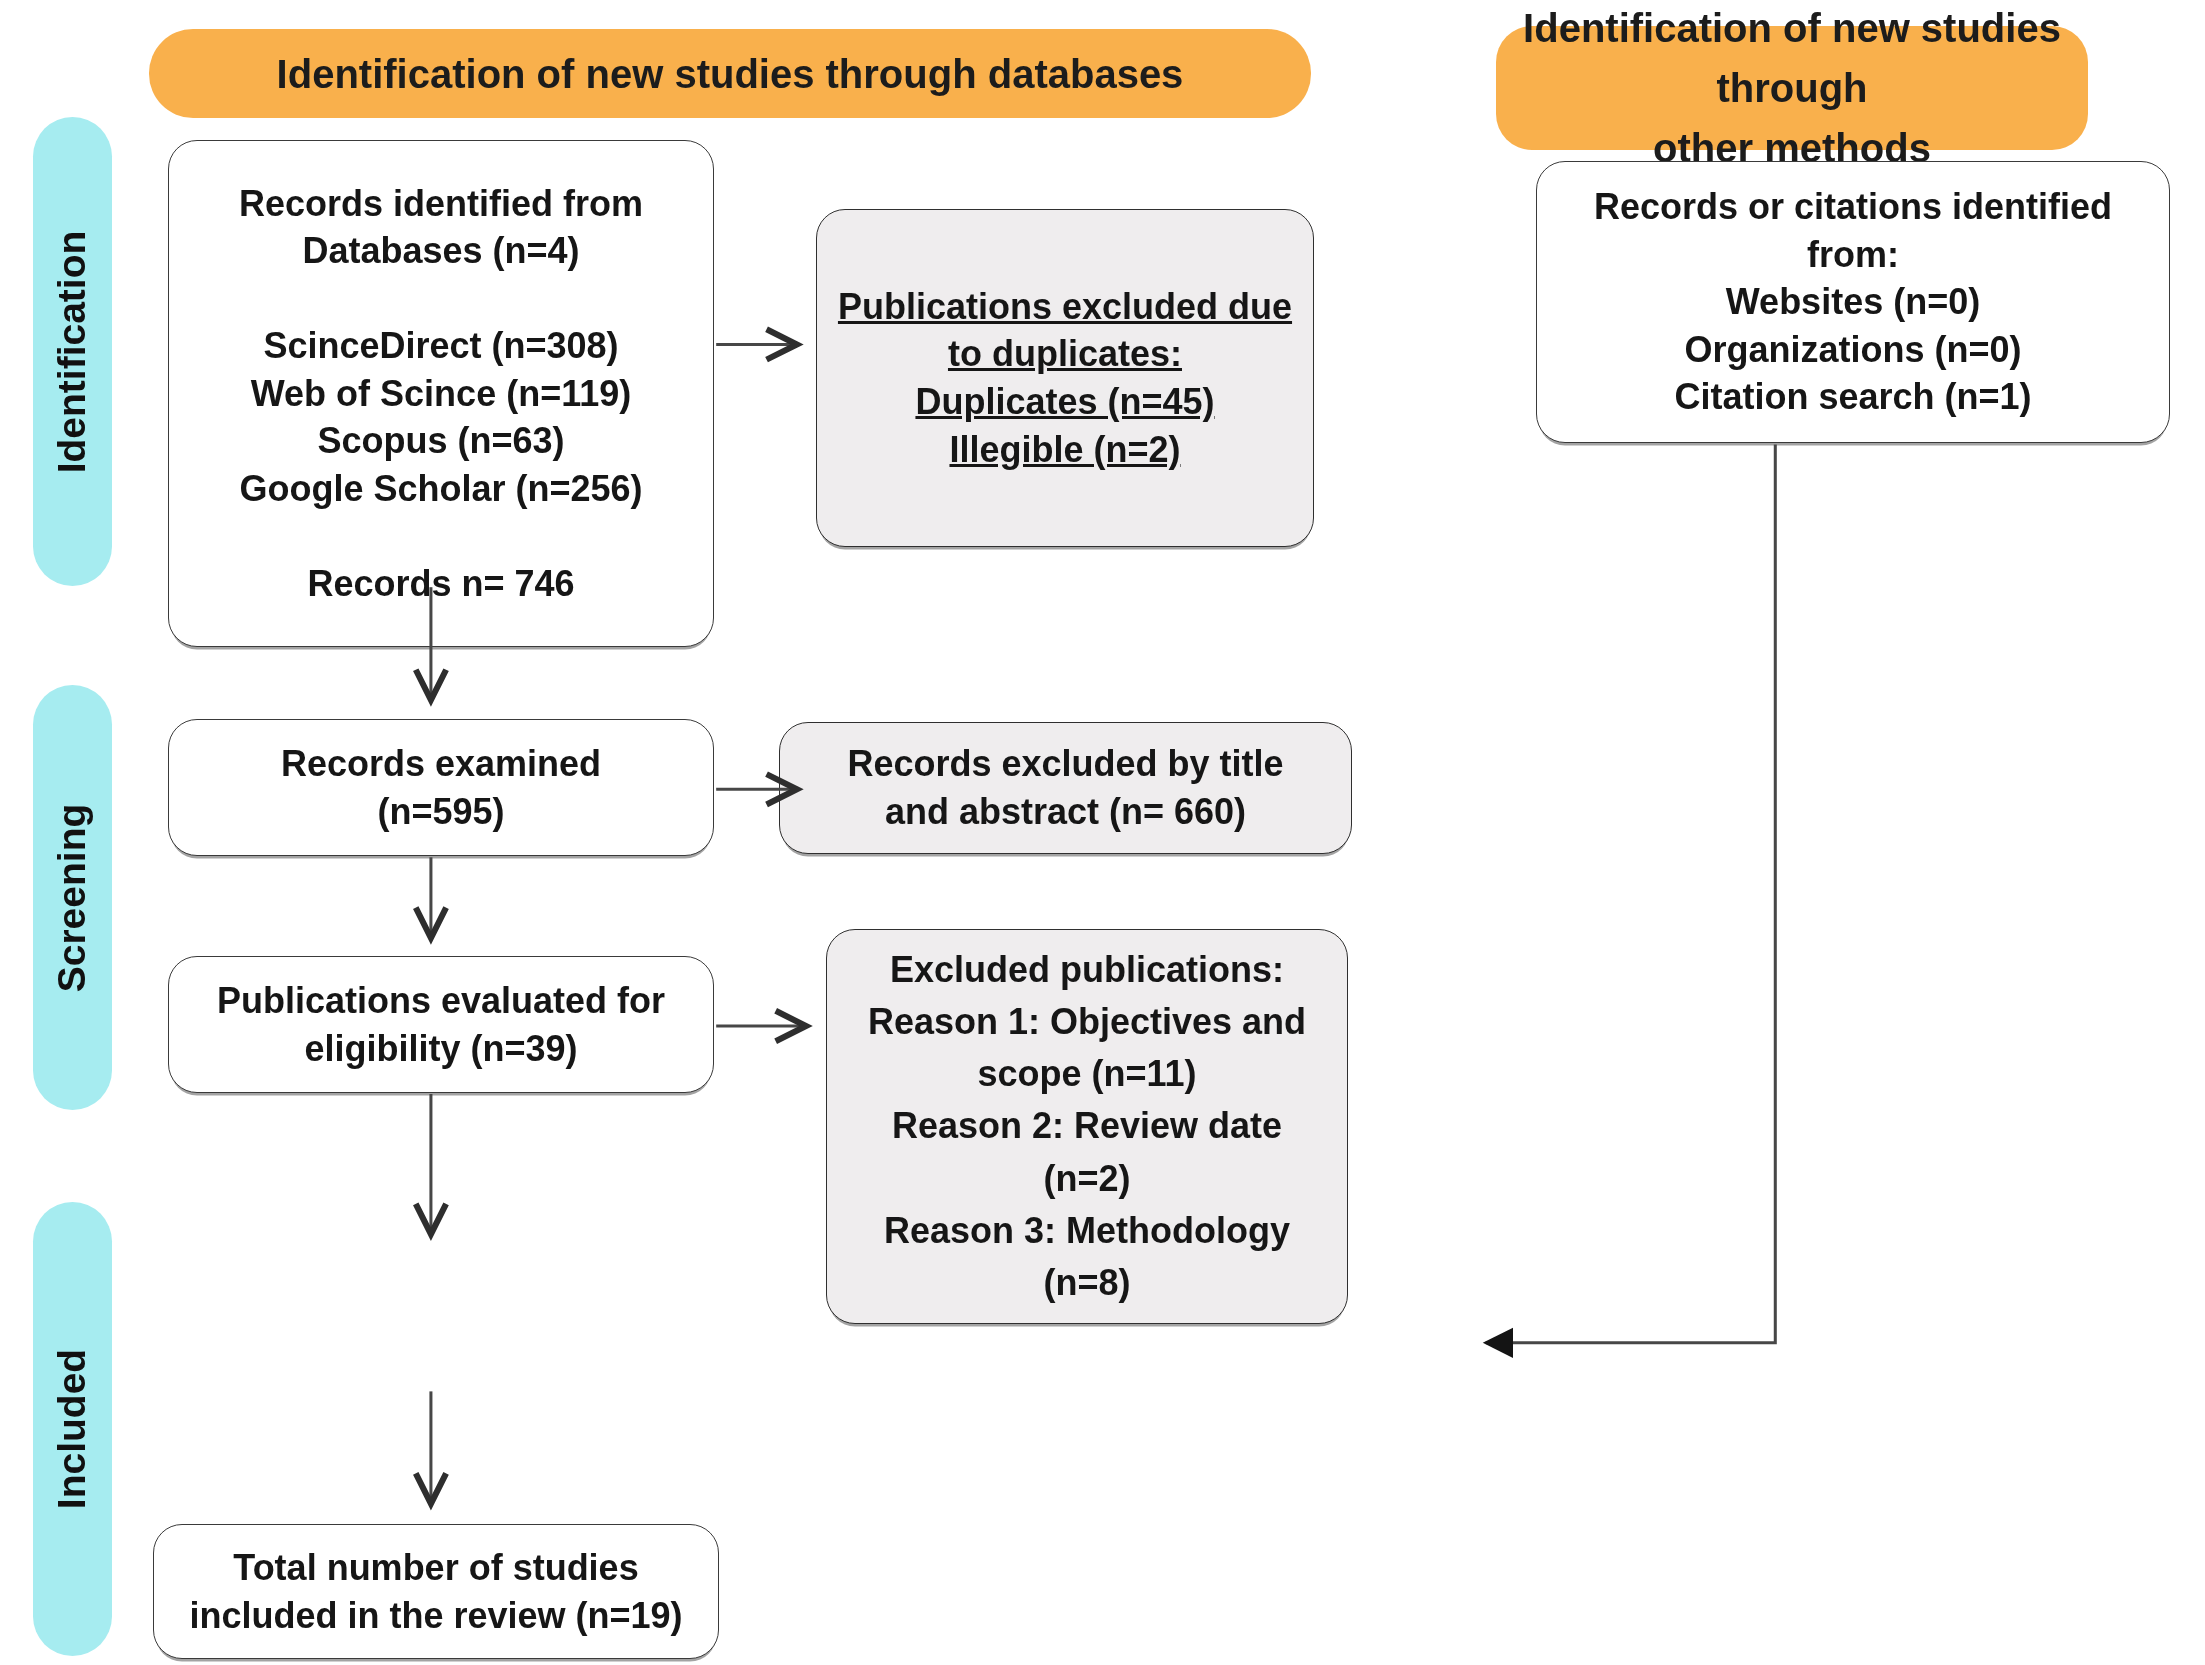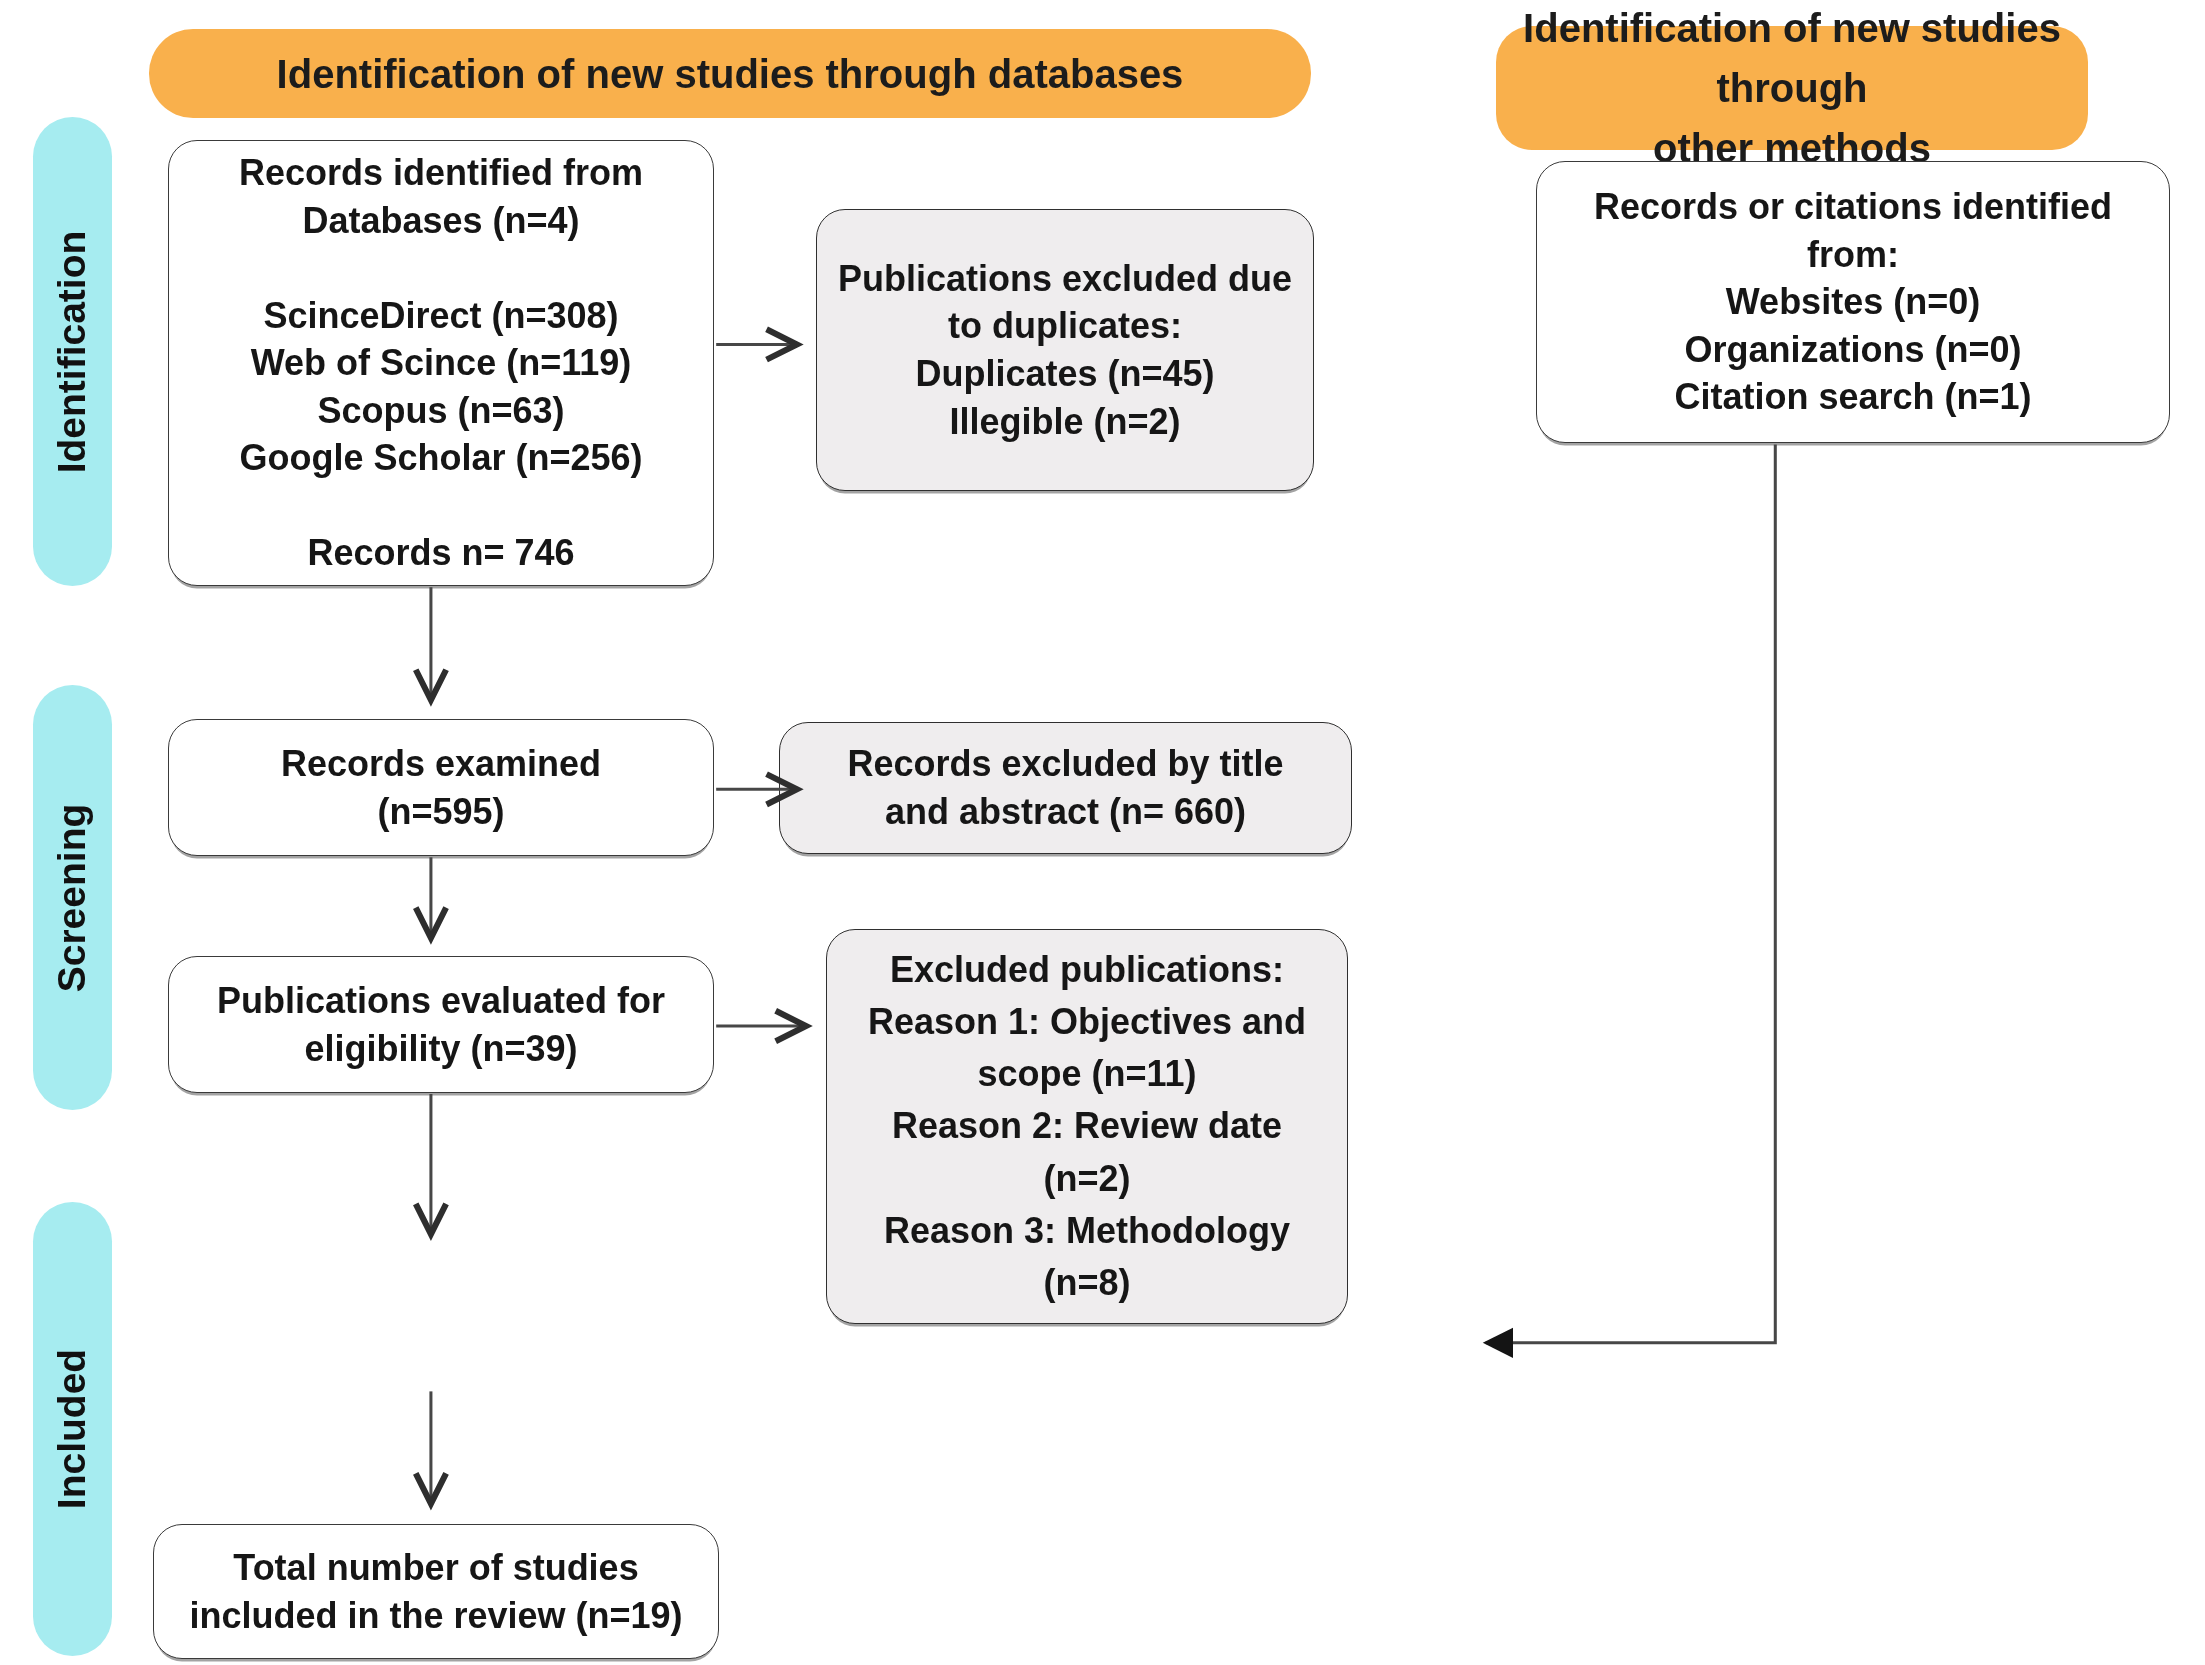--- a/index.html
+++ b/index.html
@@ -67,22 +67,22 @@
     color: #161616;
     line-height: 1.32;
     white-space: pre-line;
     box-shadow: 0 4.9px 0 -2.4px #a3a3a3;
     padding: 6px 12px;
   }
   .fbox.gray {
     background: #EFEDEE;
     border-color: #2f2f2f;
   }
-  .box-records-identified   { left: 168px;  top: 140px;  width: 546px;  height: 446px; }
-  .box-duplicates           { left: 816px; top: 209px;  width: 498px;  height: 282px; }
+  .box-records-identified   { left: 168px;  top: 140px;  width: 546px;  height: 507px; }
+  .box-duplicates           { left: 816px; top: 209px;  width: 498px;  height: 338px; text-decoration: underline; }
   .box-other-methods        { left: 1536px; top: 161px;  width: 634px; height: 282px; }
   .box-records-examined     { left: 168px;  top: 719px; width: 546px;  height: 137px; }
   .box-records-excluded     { left: 779px; top: 722px; width: 573px;  height: 132px; }
   .box-pubs-evaluated       { left: 168px;  top: 956px; width: 546px;  height: 137px; }
   .box-excluded-pubs        { left: 826px; top: 929px; width: 522px;  height: 395px; line-height: 1.45; }
   .box-new-studies          { left: 168px;  top: 1253px; width: 546px;  height: 137px; }
   .box-total-studies        { left: 153px;  top: 1524px; width: 566px;  height: 135px; }
 
   svg.arrows {
     position: absolute;

